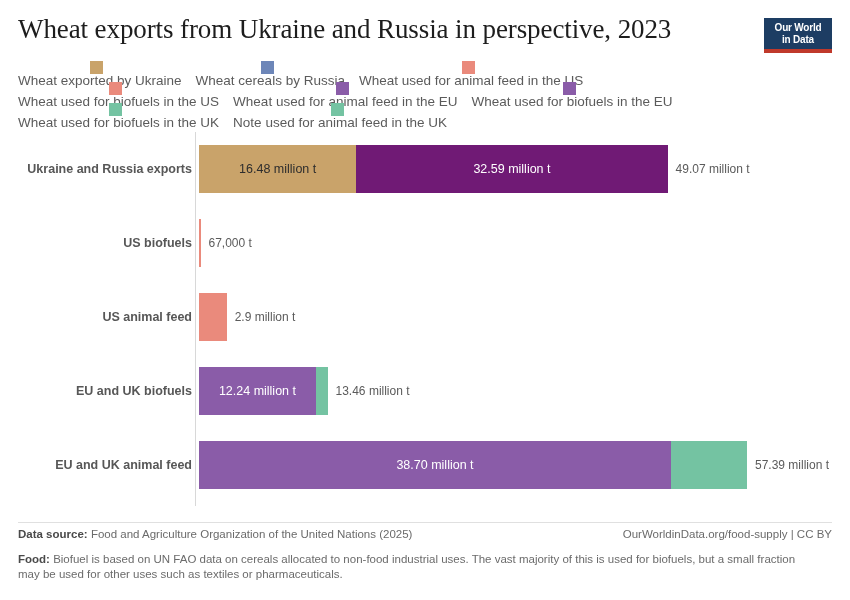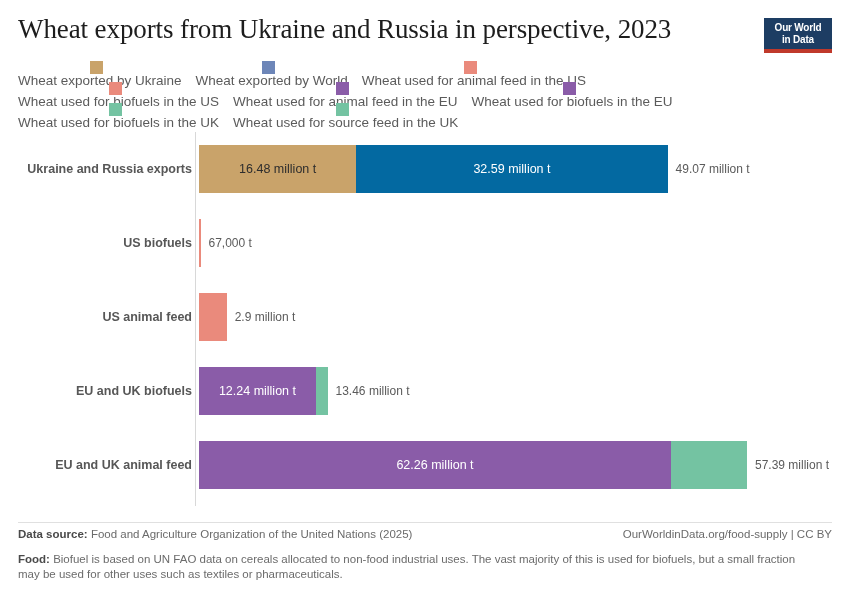--- a/index.html
+++ b/index.html
@@ -221,21 +221,21 @@
   </div>
 
   <div class="legend" id="legend-container">
       <div class="legend-row">
         <div class="legend-item">
           <span class="legend-swatch" style="background: rgb(201, 163, 106);"></span>
           <span class="legend-label">Wheat exported by Ukraine</span>
         </div>
         <div class="legend-item">
           <span class="legend-swatch" style="background: rgb(109, 134, 184);"></span>
-          <span class="legend-label">Wheat exported by World</span>
+          <span class="legend-label">Wheat cereals by Russia</span>
         </div>
         <div class="legend-item">
           <span class="legend-swatch" style="background: rgb(234, 138, 124);"></span>
           <span class="legend-label">Wheat used for animal feed in the US</span>
         </div>
       </div>
       <div class="legend-row">
         <div class="legend-item">
           <span class="legend-swatch" style="background: rgb(234, 138, 124);"></span>
           <span class="legend-label">Wheat used for biofuels in the US</span>
@@ -249,35 +249,35 @@
           <span class="legend-label">Wheat used for biofuels in the EU</span>
         </div>
       </div>
       <div class="legend-row">
         <div class="legend-item">
           <span class="legend-swatch" style="background: rgb(116, 195, 162);"></span>
           <span class="legend-label">Wheat used for biofuels in the UK</span>
         </div>
         <div class="legend-item">
           <span class="legend-swatch" style="background: rgb(116, 195, 162);"></span>
-          <span class="legend-label">Wheat used for source feed in the UK</span>
+          <span class="legend-label">Note used for animal feed in the UK</span>
         </div>
       </div>
     </div>
 
   <div class="plot">
     <div class="axis-line"></div>
     <div id="bars-container">
         <div class="bar-row" style="top: 0px;">
           <div class="bar-cat-label">Ukraine and Russia exports</div>
           <div class="bar-track">
             <div class="bar-seg" style="width: 157.363px; background: rgb(201, 163, 106);">
               <span class="bar-seg-label" style="color: rgb(45, 45, 45);">16.48 million t</span>
             </div>
-            <div class="bar-seg" style="width: 311.192px; background: #0369a1;">
+            <div class="bar-seg" style="width: 311.192px; background: #701a75;">
               <span class="bar-seg-label" style="color: rgb(255, 255, 255);">32.59 million t</span>
             </div>
           </div>
           <div class="bar-total" style="left: 671.555px;">49.07 million t</div>
         </div>
         <div class="bar-row" style="top: 74px;">
           <div class="bar-cat-label">US biofuels</div>
           <div class="bar-track">
             <div class="bar-seg" style="width: 1.5px; background: rgb(234, 138, 124);"></div>
           </div>
@@ -297,21 +297,21 @@
               <span class="bar-seg-label" style="color: rgb(255, 255, 255);">12.24 million t</span>
             </div>
             <div class="bar-seg" style="width: 11.6494px; background: rgb(116, 195, 162);"></div>
           </div>
           <div class="bar-total" style="left: 331.526px;">13.46 million t</div>
         </div>
         <div class="bar-row" style="top: 296px;">
           <div class="bar-cat-label">EU and UK animal feed</div>
           <div class="bar-track">
             <div class="bar-seg" style="width: 471.992px; background: rgb(138, 92, 168);">
-              <span class="bar-seg-label" style="color: rgb(255, 255, 255);">62.26 million t</span>
+              <span class="bar-seg-label" style="color: rgb(255, 255, 255);">38.70 million t</span>
             </div>
             <div class="bar-seg" style="width: 76.0077px; background: rgb(116, 195, 162);"></div>
           </div>
           <div class="bar-total" style="left: 751px;">57.39 million t</div>
         </div>
       </div>
   </div>
 
   <div class="footer-divider"></div>
   <div class="footer">

